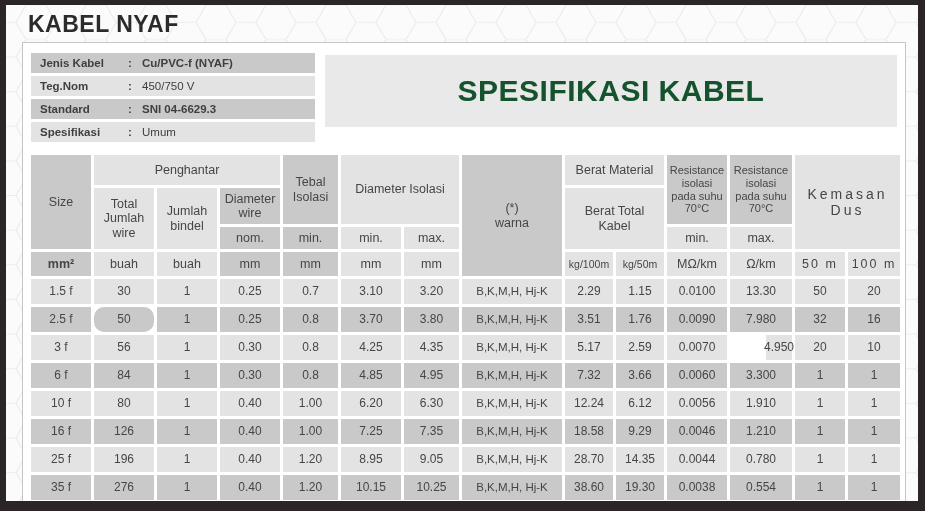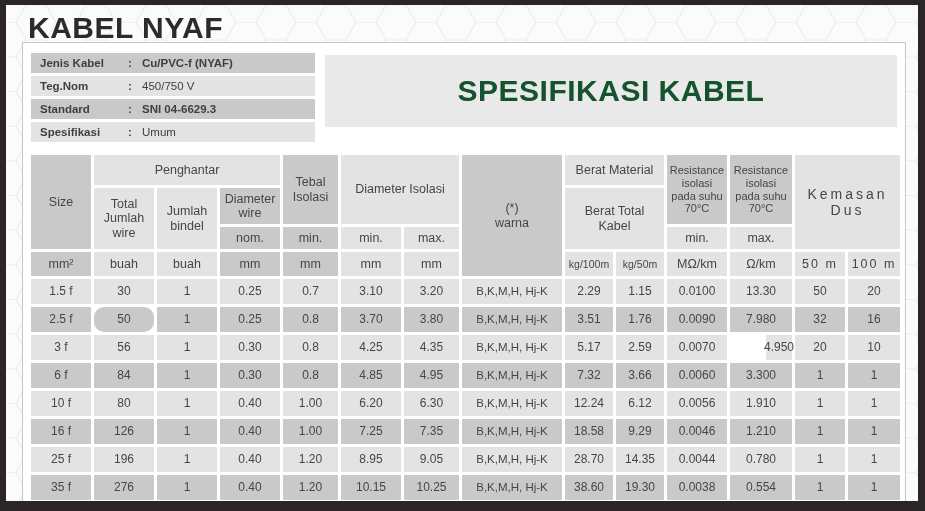--- a/index.html
+++ b/index.html
@@ -12,21 +12,21 @@
     background:#fbfbfb;
     border:solid #2b2527;
     border-width:5px 7px 10px 6px;
     overflow:hidden;
   }
   .hexbg { position:absolute; inset:0; z-index:0; }
   .page-content { position:relative; z-index:1; width:100%; height:100%; }
 
   .page-title {
     margin:6px 0 0 22px;
-    font-size:30px; font-weight:bold;
+    font-size:23px; font-weight:bold;
     letter-spacing:0.5px;
     color:#2b2b2b;
   }
 
   .content-box {
     position:absolute; left:16px; top:31px;
     width:884px; height:460px;
     background:#ffffff;
     border:1px solid #c6c6c6;
     padding:10px 8px 4px 8px;
@@ -70,21 +70,21 @@
   .cell {
     display:flex; flex-direction:column;
     align-items:center; justify-content:center;
     text-align:center;
     font-size:12.5px; color:#464646;
     line-height:1.15;
   }
   .light { background:#e3e3e3; }
   .med   { background:#c9c9c9; }
   .small { font-size:11px; }
-  .bold  { font-weight:normal; }
+  .bold  { font-weight:bold; }
   .lsp   { letter-spacing:2px; }
   .lsp3  { letter-spacing:3px; }
   .datacell { font-size:12px; }
   .datacell.warna-col { font-size:11.5px; }
 
   
   .c-size      { grid-column:1;     grid-row:1/4; }
   .c-peng      { grid-column:2/5;   grid-row:1; }
   .c-tjw       { grid-column:2;     grid-row:2/4; }
   .c-jb        { grid-column:3;     grid-row:2/4; }

